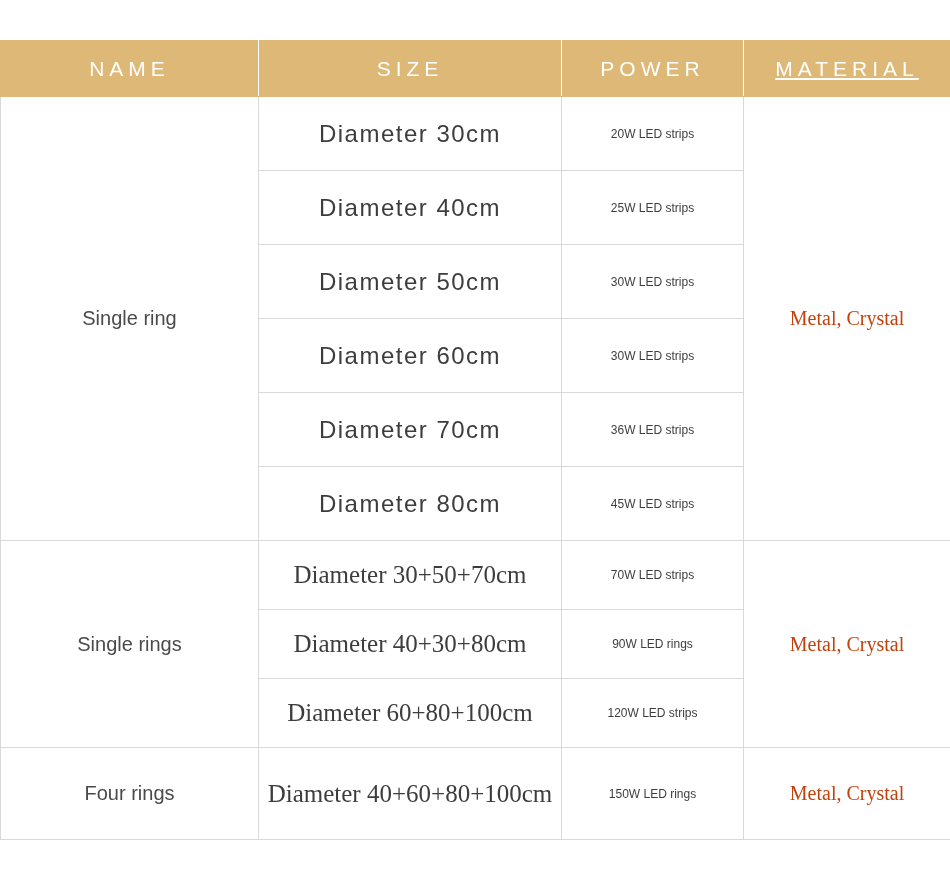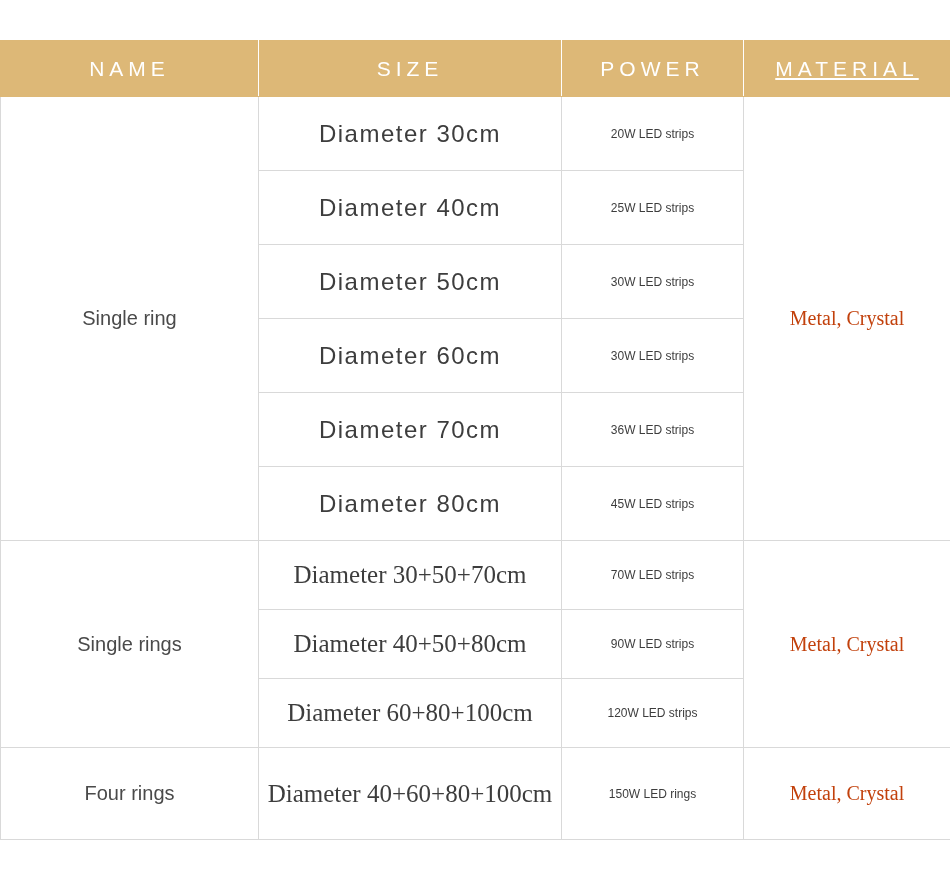--- a/index.html
+++ b/index.html
@@ -131,22 +131,22 @@
         <td class="power-cell">45W LED strips</td>
       </tr>
 
       <tr class="row-h-group thick-top">
         <td class="name-cell" rowspan="3">Single rings</td>
         <td class="size-cell wide">Diameter 30+50+70cm</td>
         <td class="power-cell">70W LED strips</td>
         <td class="material-cell" rowspan="3">Metal, Crystal</td>
       </tr>
       <tr class="row-h-group">
-        <td class="size-cell wide">Diameter 40+50+80cm</td>
-        <td class="power-cell">90W LED strips</td>
+        <td class="size-cell wide">Diameter 40+30+80cm</td>
+        <td class="power-cell">90W LED rings</td>
       </tr>
       <tr class="row-h-group">
         <td class="size-cell wide">Diameter 60+80+100cm</td>
         <td class="power-cell">120W LED strips</td>
       </tr>
 
       <tr class="row-h-four thick-top">
         <td class="name-cell">Four rings</td>
         <td class="size-cell wide">Diameter 40+60+80+100cm</td>
         <td class="power-cell">150W LED rings</td>

